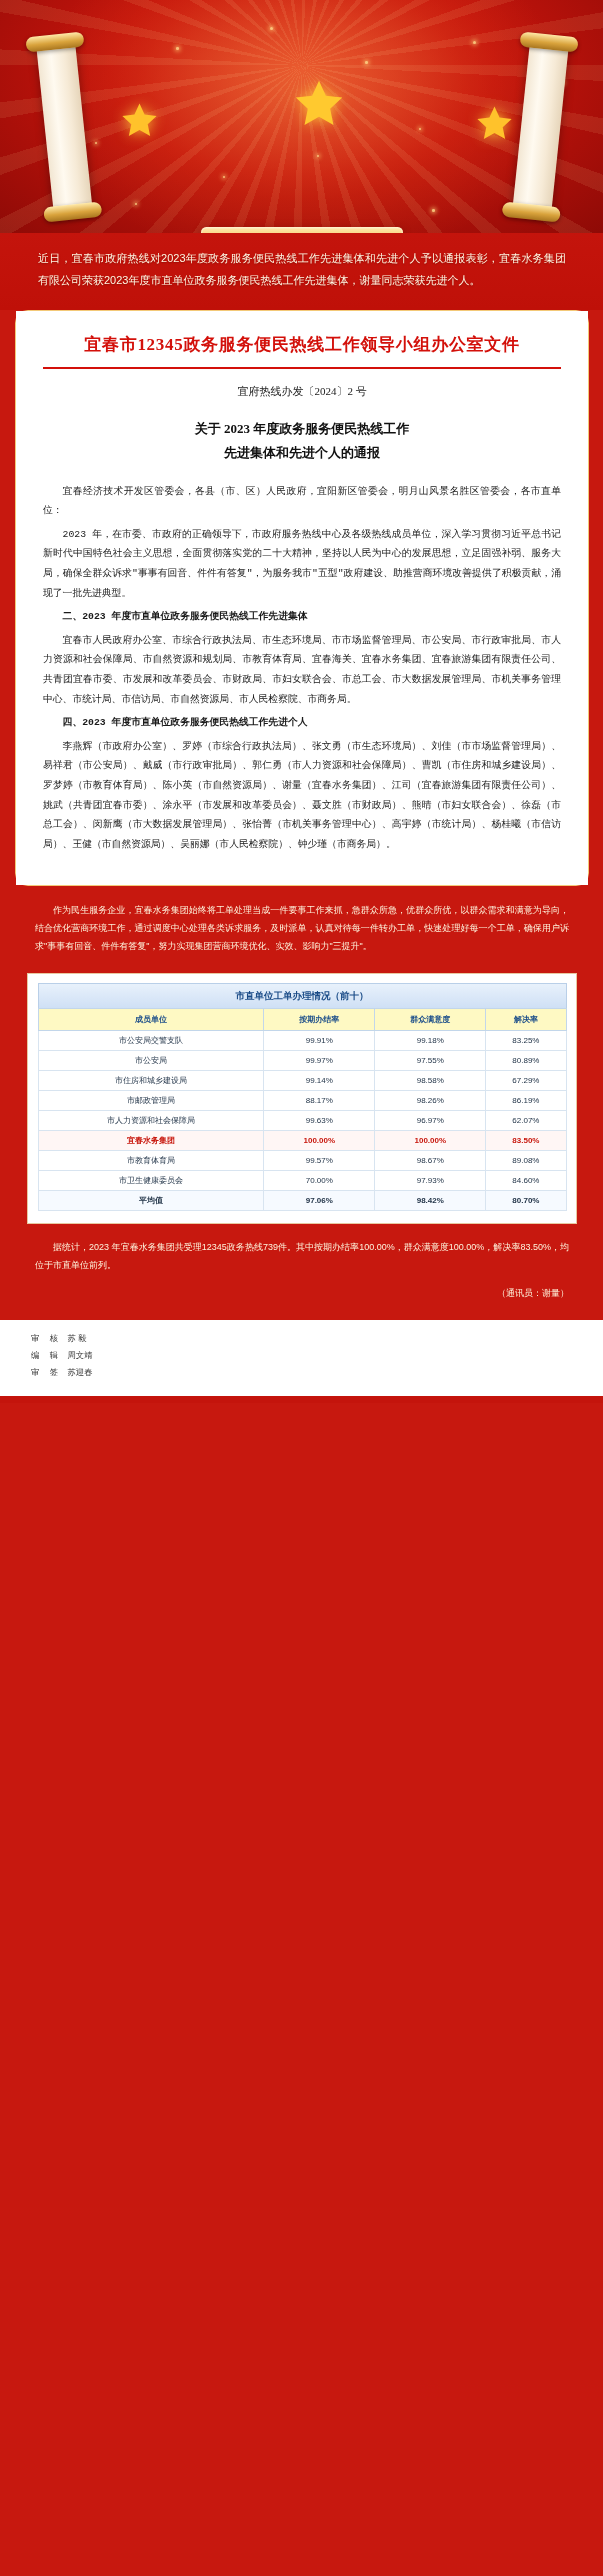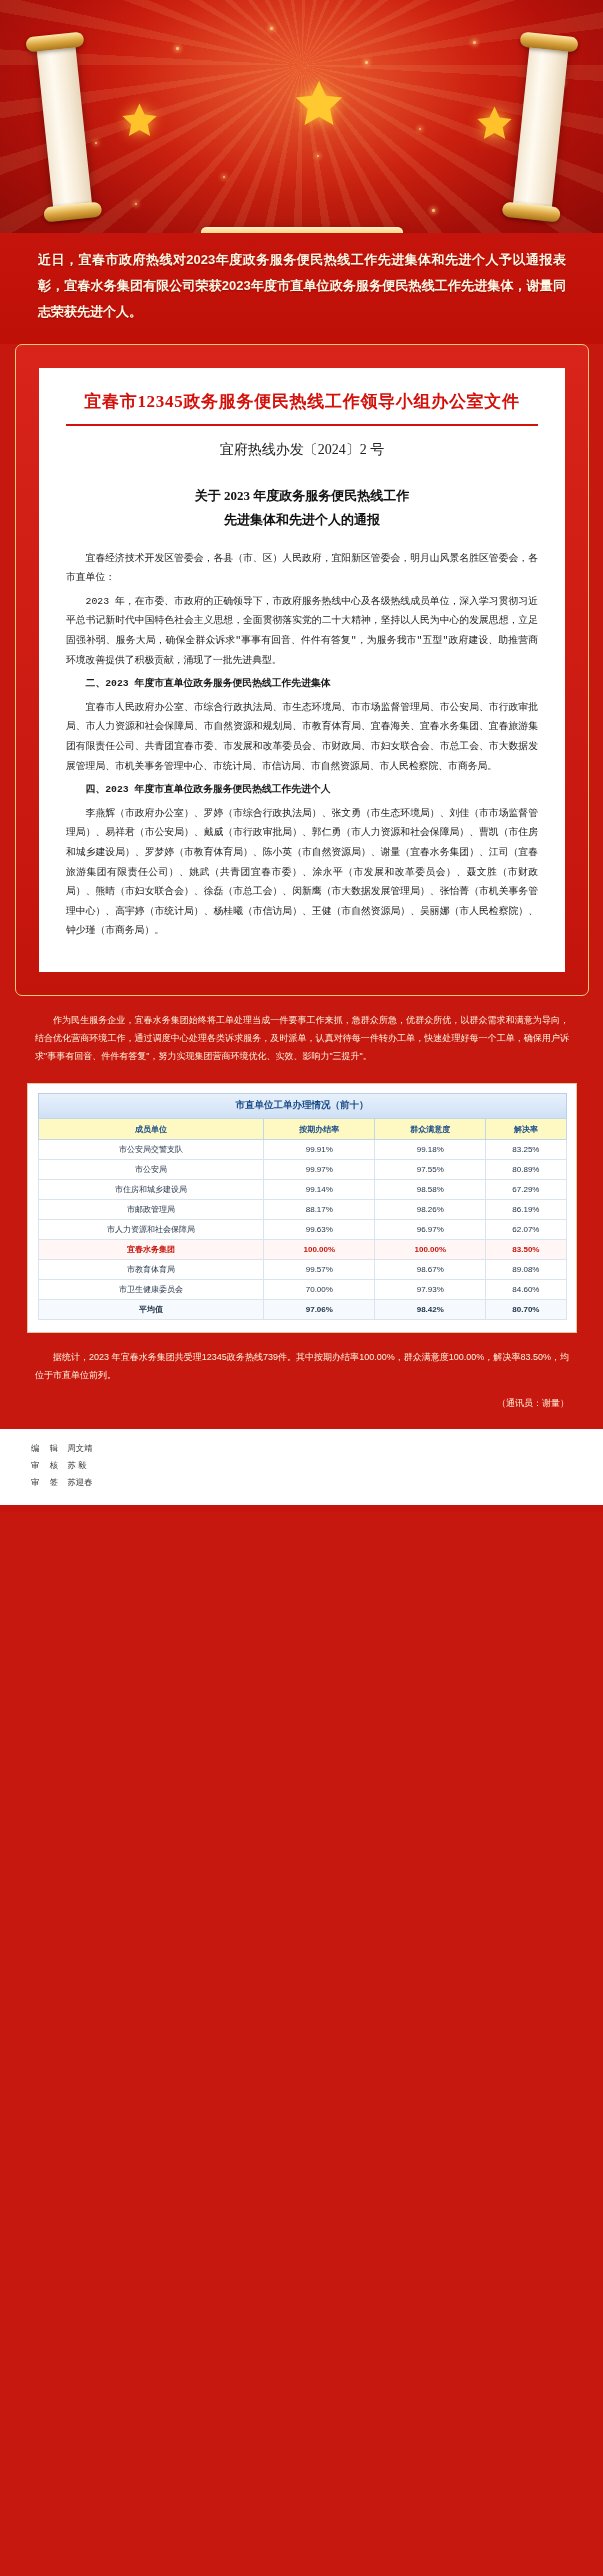--- a/index.html
+++ b/index.html
@@ -89,55 +89,55 @@
     background: linear-gradient(180deg,#ffe9b0,#e0a736);
   }
   .congrats:before { left:-7.4px; }
   .congrats:after { right:-7.4px; }
 
   
   .lead {
     position:relative;
     padding: 13.5px 38px 19px;
     color:#fff7e3;
-    font-size:13px;
+    font-size:11px;
     line-height:2.0;
     text-align:justify;
-    font-weight:bold;
+    font-weight:normal;
     text-shadow: 0 0.7px 1.4px rgba(120,10,0,.6);
     background: linear-gradient(180deg,#c4140c 0%, #bf1008 100%);
   }
 
   
   .doc-outer {
     margin: 0 15px 0;
-    padding: 23px;
+    padding: 0;
     background: linear-gradient(180deg,#d8241a,#c3140c);
     border: 1.4px solid #f3c978;
-    border-radius:7px;
+    border-radius:13px;
   }
   .doc {
     background:#fff;
     padding: 23px 27px 27px;
   }
   .doc-title {
     text-align:center;
     color:#d3100a;
     font-family:"Liberation Serif", serif;
     font-weight:bold;
     font-size:17px;
     letter-spacing:0.7px;
     line-height:1.35;
     padding-bottom:9.5px;
   }
   .doc-rule {
     height:2px; background:#d3100a; margin: 1.4px 0 15px;
   }
   .doc-num {
-    text-align:center; font-size:14px; color:#222; margin-bottom:25px;
+    text-align:center; font-size:11px; color:#222; margin-bottom:18px;
     font-family:"Liberation Serif", serif;
   }
   .doc-h1 {
     text-align:center;
     font-family:"Liberation Serif", serif;
     font-weight:bold;
     font-size:13px;
     line-height:1.8;
     color:#111;
     margin-bottom:17.6px;
@@ -356,20 +356,20 @@
             <td>80.70%</td>
           </tr>
         </tbody>
     </table>
   </div>
 
   <div class="red-note small">据统计，2023 年宜春水务集团共受理12345政务热线739件。其中按期办结率100.00%，群众满意度100.00%，解决率83.50%，均位于市直单位前列。</div>
   <div class="signoff">（通讯员：谢量）</div>
 
   <div class="credits">
+    <div><span class="k">审  核</span><span>苏  毅</span></div>
     <div><span class="k">编  辑</span><span>周文靖</span></div>
-    <div><span class="k">审  核</span><span>苏  毅</span></div>
     <div><span class="k">审  签</span><span>苏迎春</span></div>
   </div>
 
   <div class="bottom-strip"></div>
 </div>
 
 
 </body></html>

